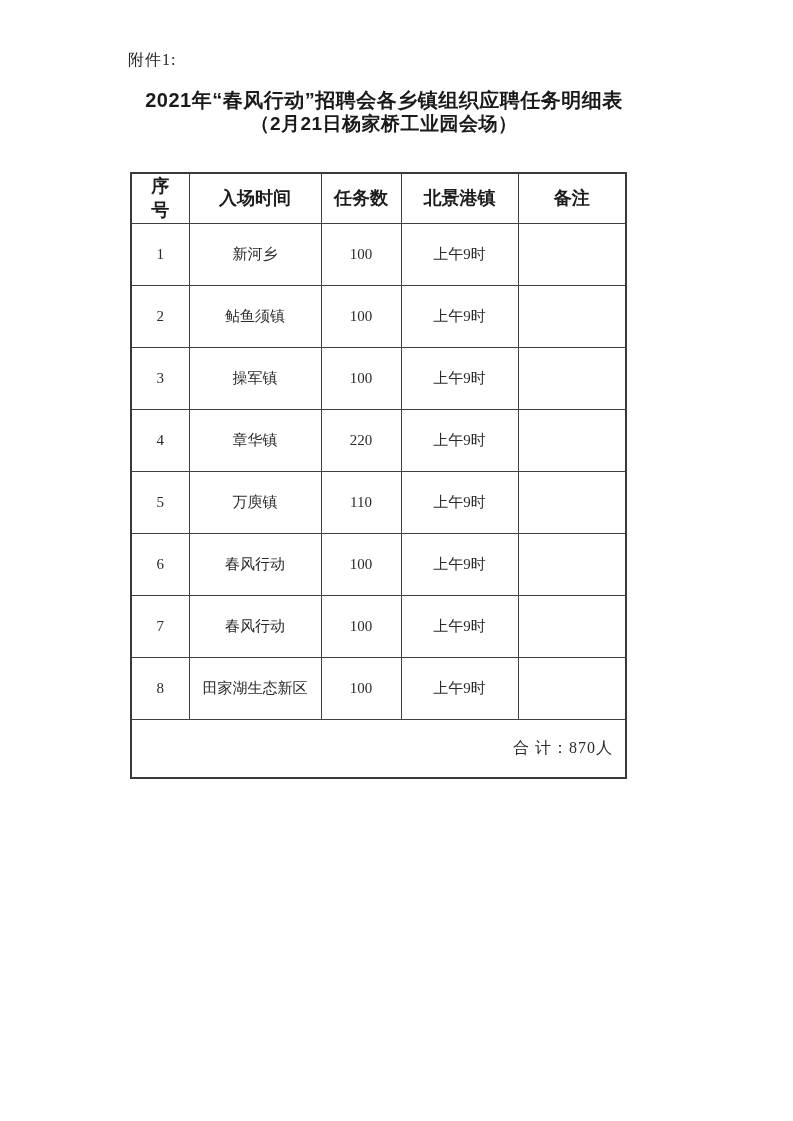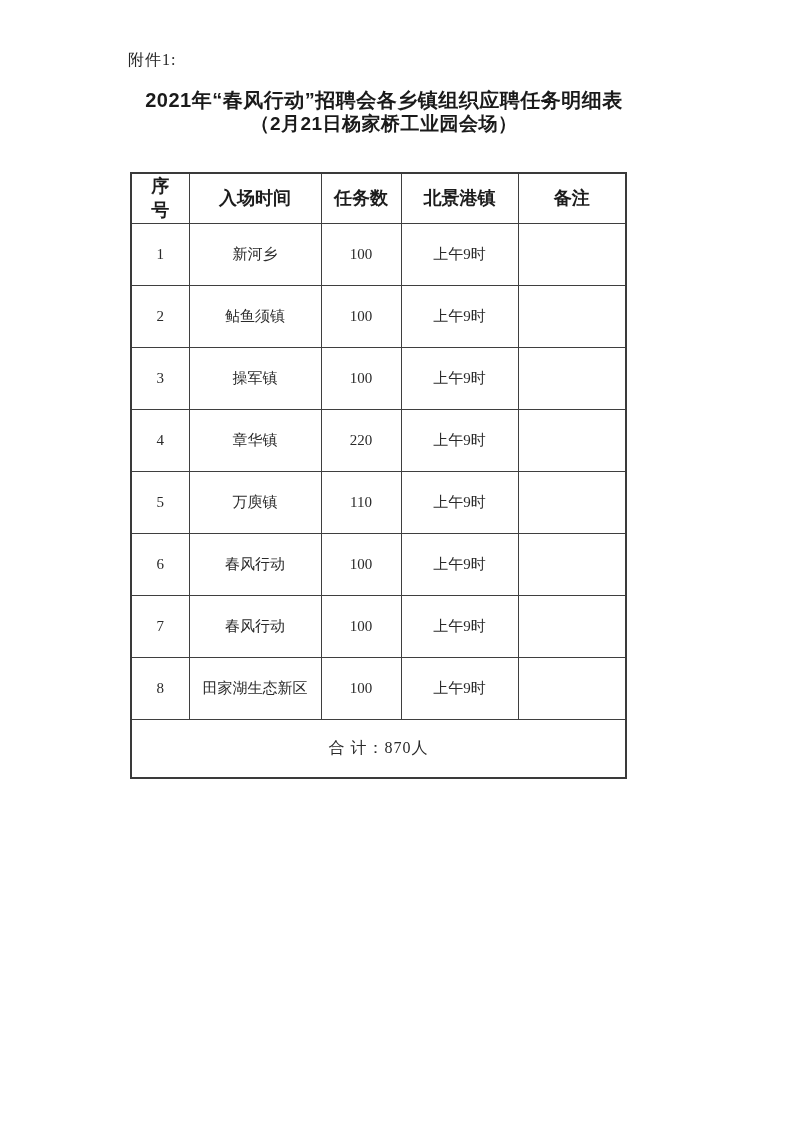--- a/index.html
+++ b/index.html
@@ -76,20 +76,21 @@
   tr.data-row { height: 62px; }
   tr.data-row td {
     font-size: 15px;
     color: #2a2a2a;
   }
   tr.total-row { height: 59px; }
   tr.total-row td {
     font-size: 16px;
     color: #2a2a2a;
     letter-spacing: 1px;
+    text-align: right;
   }
 </style>
 </head>
 <body>
 
 <div class="page">
 
   <div class="attachment-label">附件1:</div>
 
   <div class="title-block">

